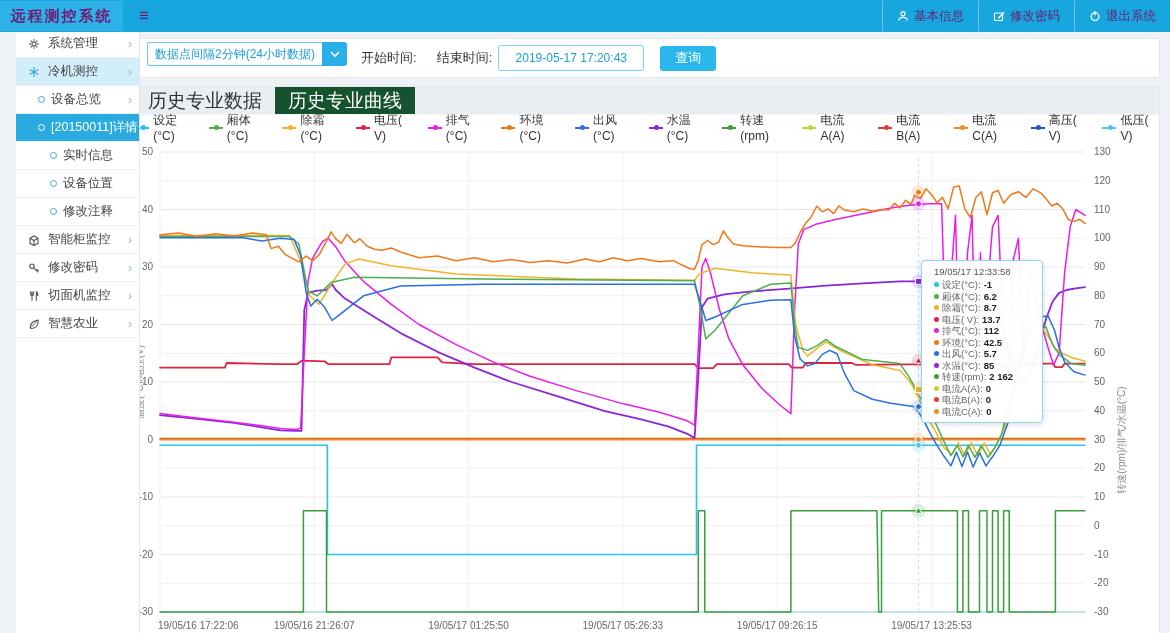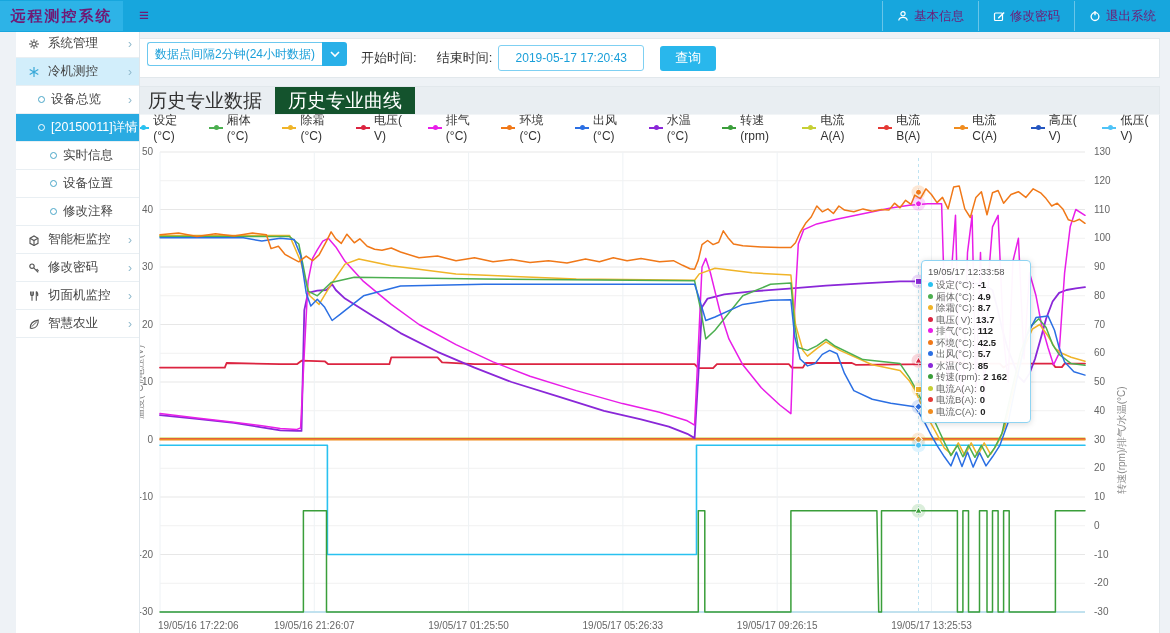--- a/index.html
+++ b/index.html
@@ -42,21 +42,21 @@
   .tabs{margin-top:8px;background:#e9eef2;display:flex;border:1px solid #e2e8ec;border-bottom:none;height:27px}
   .tab{padding:0 13px;line-height:27px;font-size:19px;color:#333;cursor:pointer}
   .tab.active{background:#14532d;color:#fff}
   
   .card{background:#fff;border:1px solid #e2e8ec;border-top:1px solid #f2f5f7;height:520px;position:relative;box-sizing:border-box}
   .legend{height:25px;display:flex;align-items:center;justify-content:center;gap:15px;font-size:12px;color:#333}
   .lgi{display:flex;align-items:center;gap:4px;cursor:pointer}
   .lgmark{position:relative;width:16px;height:2px;display:inline-block}
   .lgmark i{position:absolute;left:5.5px;top:-1.5px;width:5px;height:5px;border-radius:50%}
   .tooltip{position:absolute;left:786px;top:145px;width:96px;background:rgba(255,255,255,.96);border:1px solid #8fd4f2;
-    border-radius:4px;box-shadow:0 1px 6px rgba(0,0,0,.15);padding:5px 6px;font-size:9.5px;color:#666;z-index:10;pointer-events:none}
+    border-radius:4px;box-shadow:0 1px 6px rgba(0,0,0,.15);padding:5px 12px;font-size:9.5px;color:#666;z-index:10;pointer-events:none}
   .tooltip .tt{color:#555;margin-bottom:2px;font-size:9.5px}
   .ttr{display:flex;align-items:center;line-height:11.5px;white-space:nowrap}
   .ttr .d{width:5px;height:5px;border-radius:50%;margin-right:3px;flex:none}
   .ttr b{color:#222;margin-left:3px}
   svg text{font-family:"Liberation Sans","DejaVu Sans",sans-serif}
 </style>
 </head>
 <body>
 
 <div class="hdr">
@@ -379,21 +379,21 @@
     <div class="tooltip" id="tooltip">
         <div class="tt">19/05/17 12:33:58</div>
         <div class="ttr">
           <span class="d" style="background:#29c1f0"></span>
           <span>设定(°C):</span>
           <b>-1</b>
         </div>
         <div class="ttr">
           <span class="d" style="background:#4caf50"></span>
           <span>厢体(°C):</span>
-          <b>4.9</b>
+          <b>6.2</b>
         </div>
         <div class="ttr">
           <span class="d" style="background:#f0b428"></span>
           <span>除霜(°C):</span>
           <b>8.7</b>
         </div>
         <div class="ttr">
           <span class="d" style="background:#dc2440"></span>
           <span>电压( V):</span>
           <b>13.7</b>

